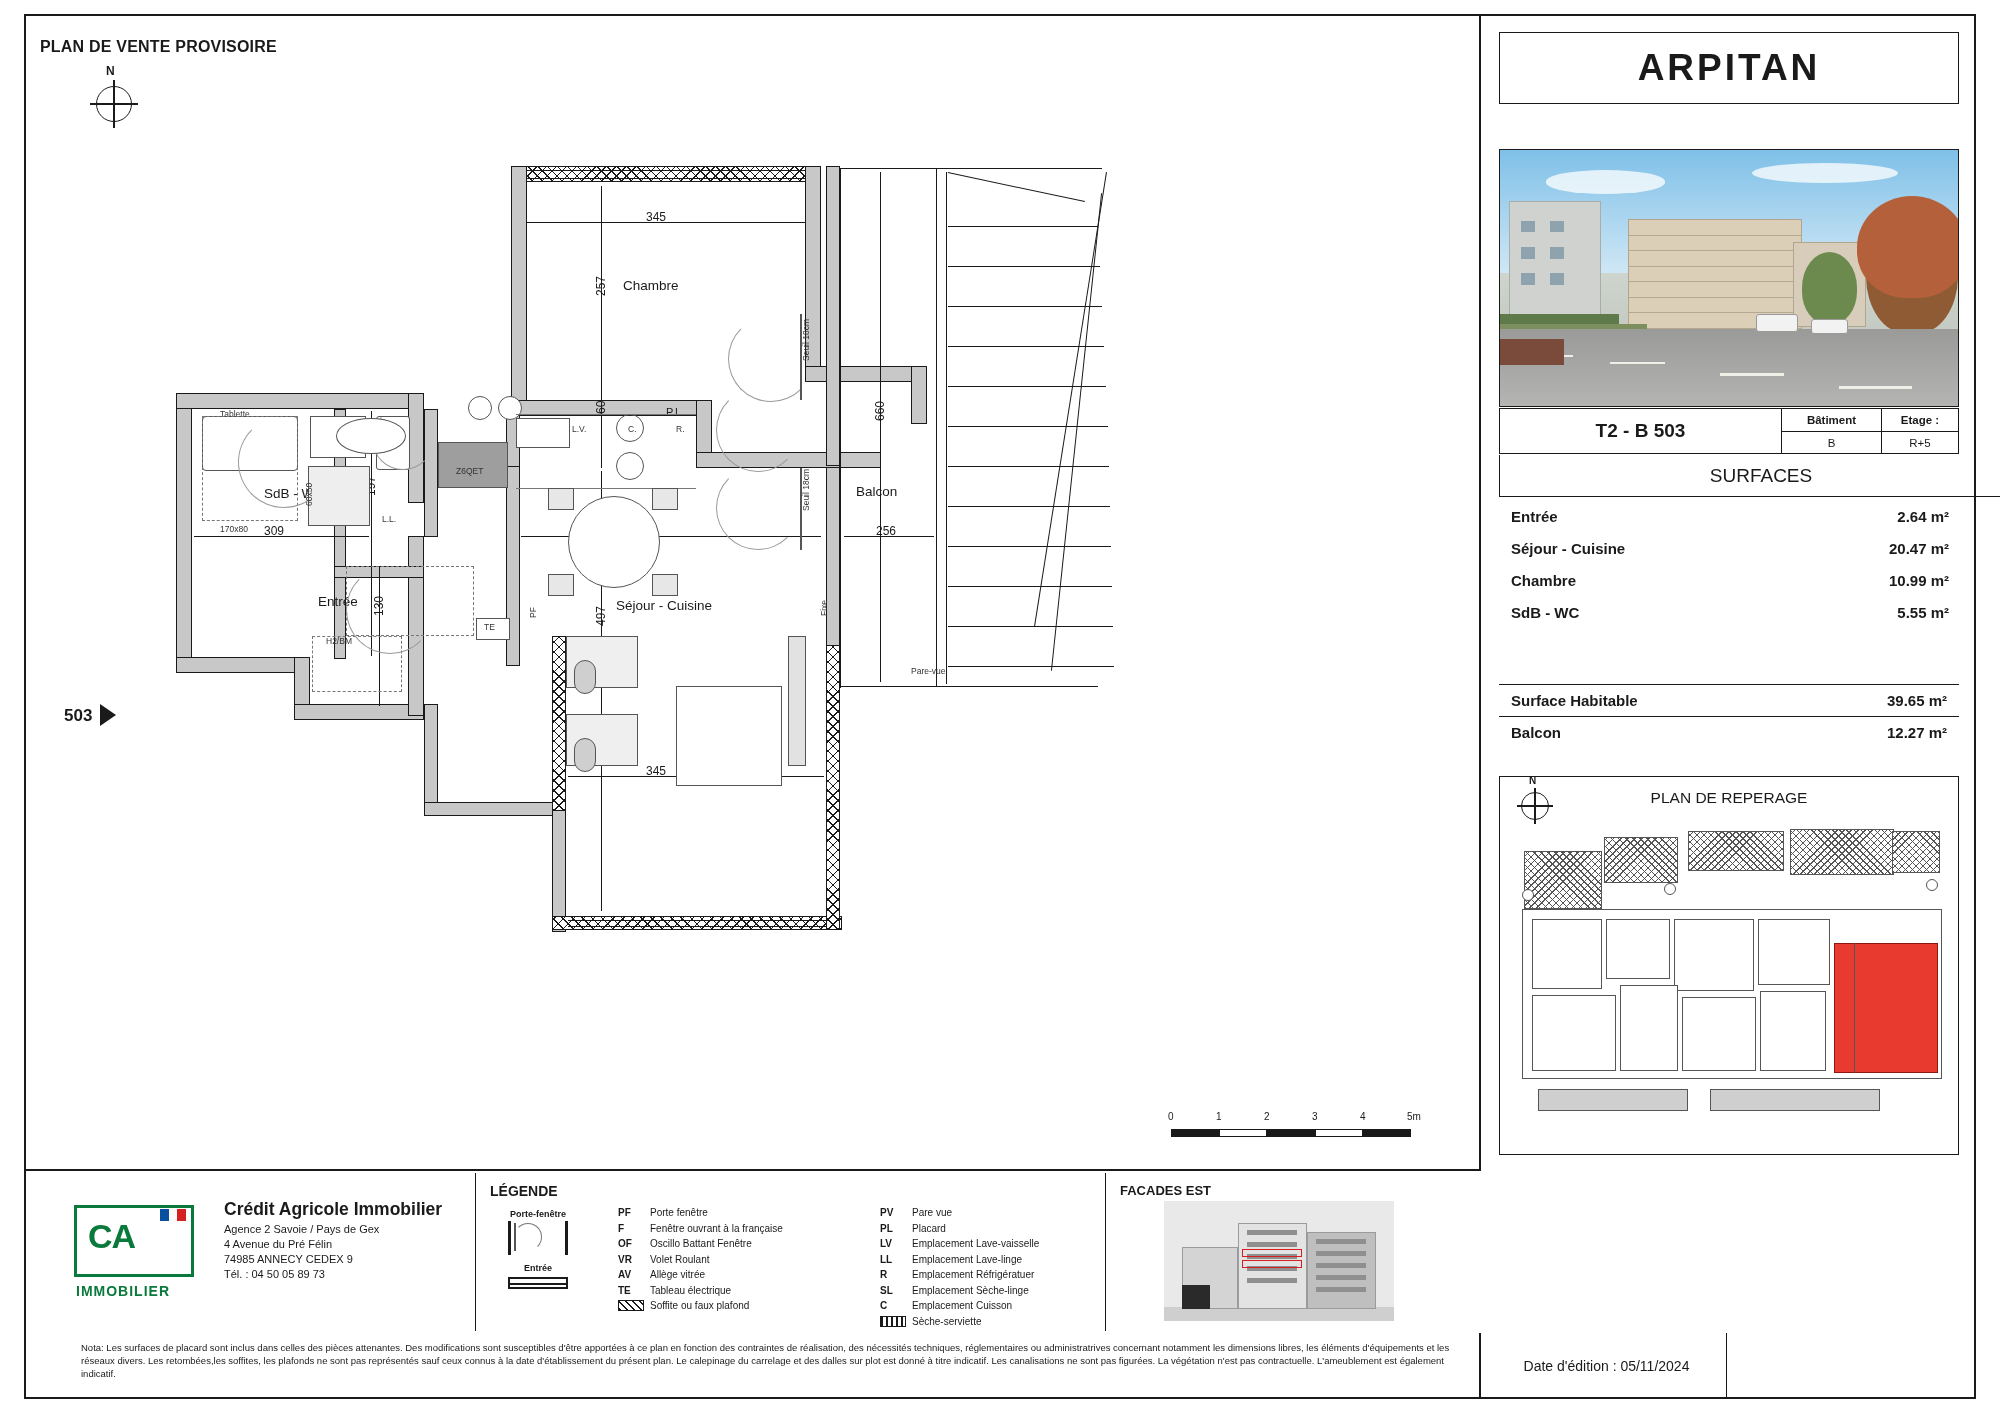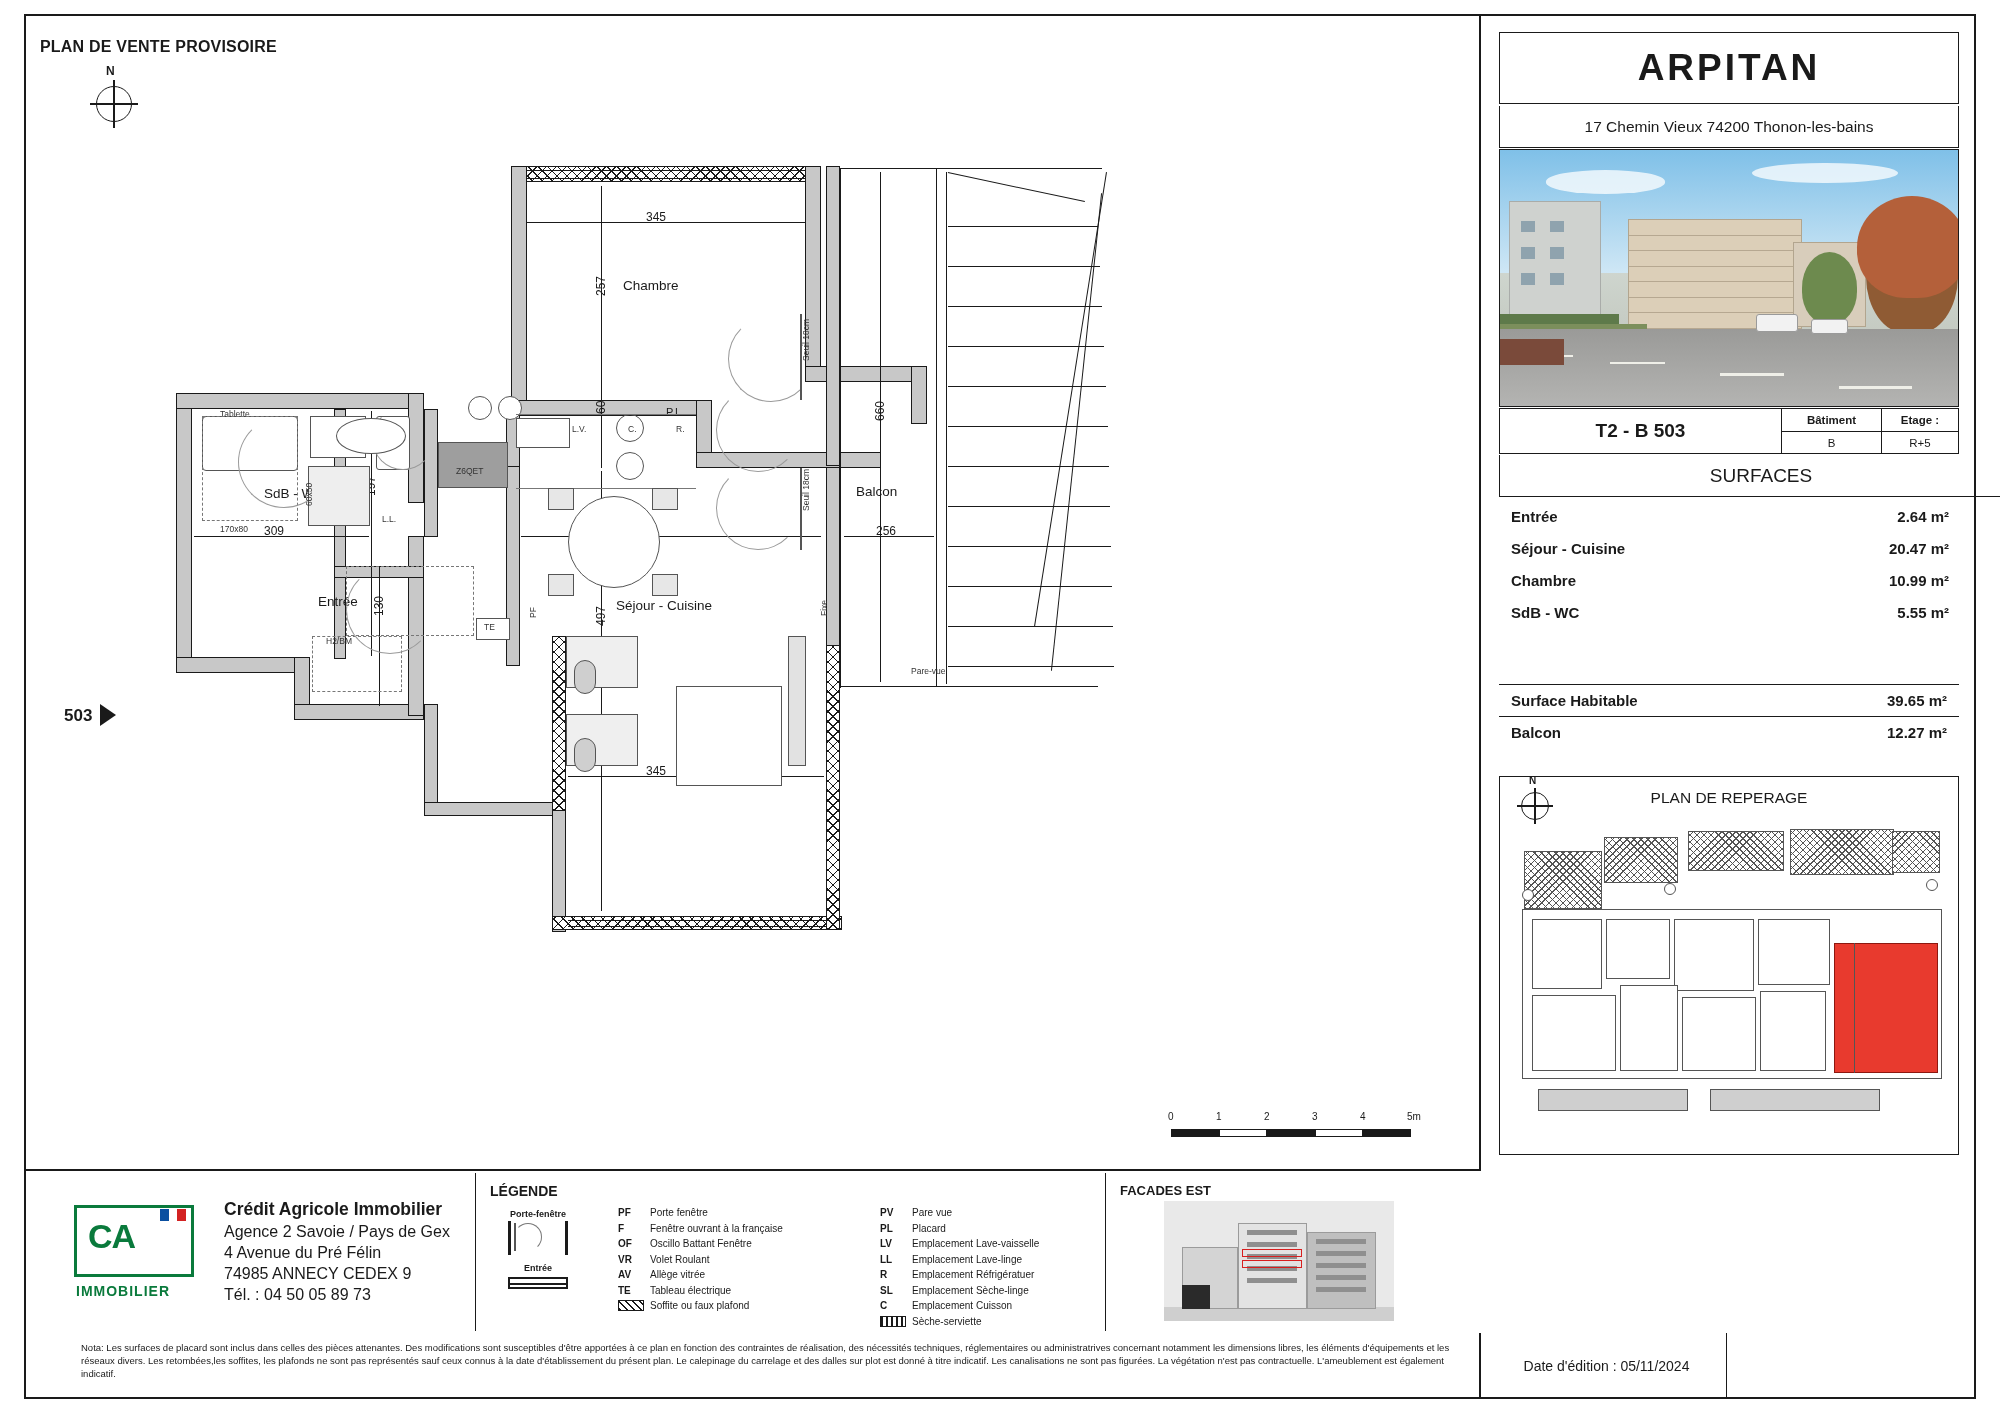--- a/index.html
+++ b/index.html
@@ -179,21 +179,21 @@
   .bottom { position:absolute; left:0; top:1157px; width:1455px; height:158px; }
   .logo-box { position:absolute; left:0; top:0; width:450px; height:158px; border-right:1.5px solid #1a1a1a; }
   .ca-logo { position:absolute; left:48px; top:32px; width:130px; height:96px; }
   .ca-logo .sq { position:absolute; left:0; top:0; width:120px; height:72px; border:3px solid #0a7a3c; }
   .ca-logo .ca { position:absolute; left:14px; top:12px; font-size:34px; font-weight:bold; color:#0a7a3c; letter-spacing:-1px; }
   .ca-logo .flag { position:absolute; left:86px; top:4px; width:26px; height:12px;
       background:linear-gradient(to right,#0a4fa0 0 33%, #ffffff 33% 66%, #d32222 66% 100%); }
   .ca-logo .imm { position:absolute; left:2px; top:78px; font-size:14px; font-weight:bold; color:#0a7a3c; letter-spacing:1px; }
   .agency { position:absolute; left:198px; top:26px; width:250px; }
   .agency .l1 { font-size:17.5px; font-weight:bold; margin-bottom:3px; }
-  .agency .l { font-size:16px; margin-bottom:3px; }
+  .agency .l { font-size:11px; margin-bottom:3px; }
 
   .legend { position:absolute; left:452px; top:0; width:628px; height:158px; border-right:1.5px solid #1a1a1a; }
   .legend .lt { position:absolute; left:12px; top:10px; font-size:14px; font-weight:bold; }
   .legend .sym { position:absolute; left:12px; top:36px; width:96px; font-size:9px; }
   .legend .sym .cap { text-align:center; font-weight:bold; font-size:9px; }
   .legend .door { position:relative; width:60px; height:34px; margin:2px auto 2px auto; }
   .legend .door .v { position:absolute; left:0; top:0; width:3px; height:34px; background:#1a1a1a; }
   .legend .door .v2 { position:absolute; right:0; top:0; width:3px; height:34px; background:#1a1a1a; }
   .legend .door .leaf { position:absolute; left:6px; top:2px; width:2px; height:28px; background:#555; }
   .legend .door .arc { position:absolute; left:6px; top:2px; width:28px; height:28px; border:1px solid #777;
@@ -436,21 +436,20 @@
       <div class="lab" style="left:141px;">3</div>
       <div class="lab" style="left:189px;">4</div>
       <div class="lab" style="left:236px;">5m</div>
     </div>
   </div>
 
   <div class="right">
     <div class="brand">
       <span>ARPITAN</span>
     </div>
-    <div class="addr">17 Chemin Vieux 74200 Thonon-les-bains</div>
 
     <div class="photo">
       <div class="sky"></div>
       <div class="cloud" style="left:10%; top:8%; width:26%; height:9%;"></div>
       <div class="cloud" style="left:55%; top:5%; width:32%; height:8%;"></div>
       <div class="bldgA">
         <div class="w" style="left:12%; top:14%; width:16%; height:9%;"></div>
         <div class="w" style="left:44%; top:14%; width:16%; height:9%;"></div>
         <div class="w" style="left:12%; top:34%; width:16%; height:9%;"></div>
         <div class="w" style="left:44%; top:34%; width:16%; height:9%;"></div>

